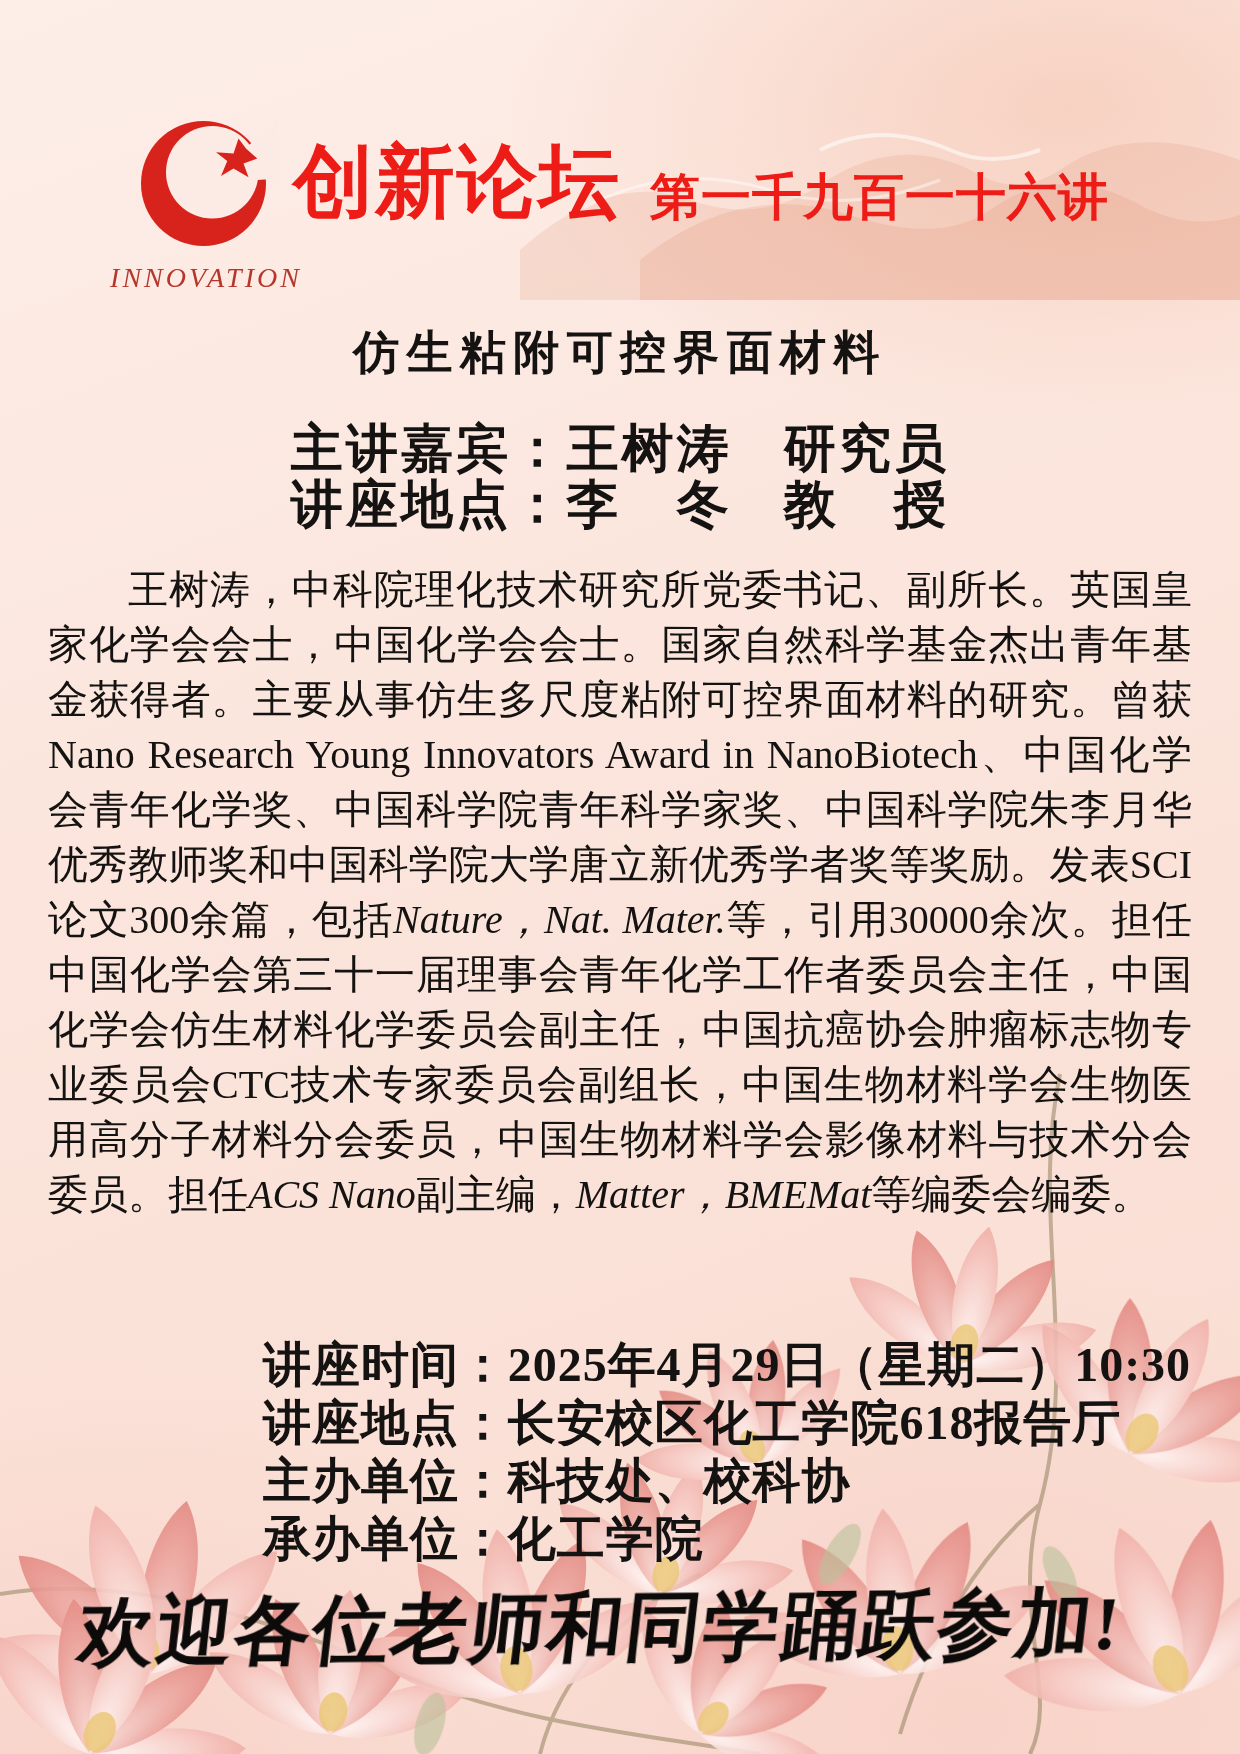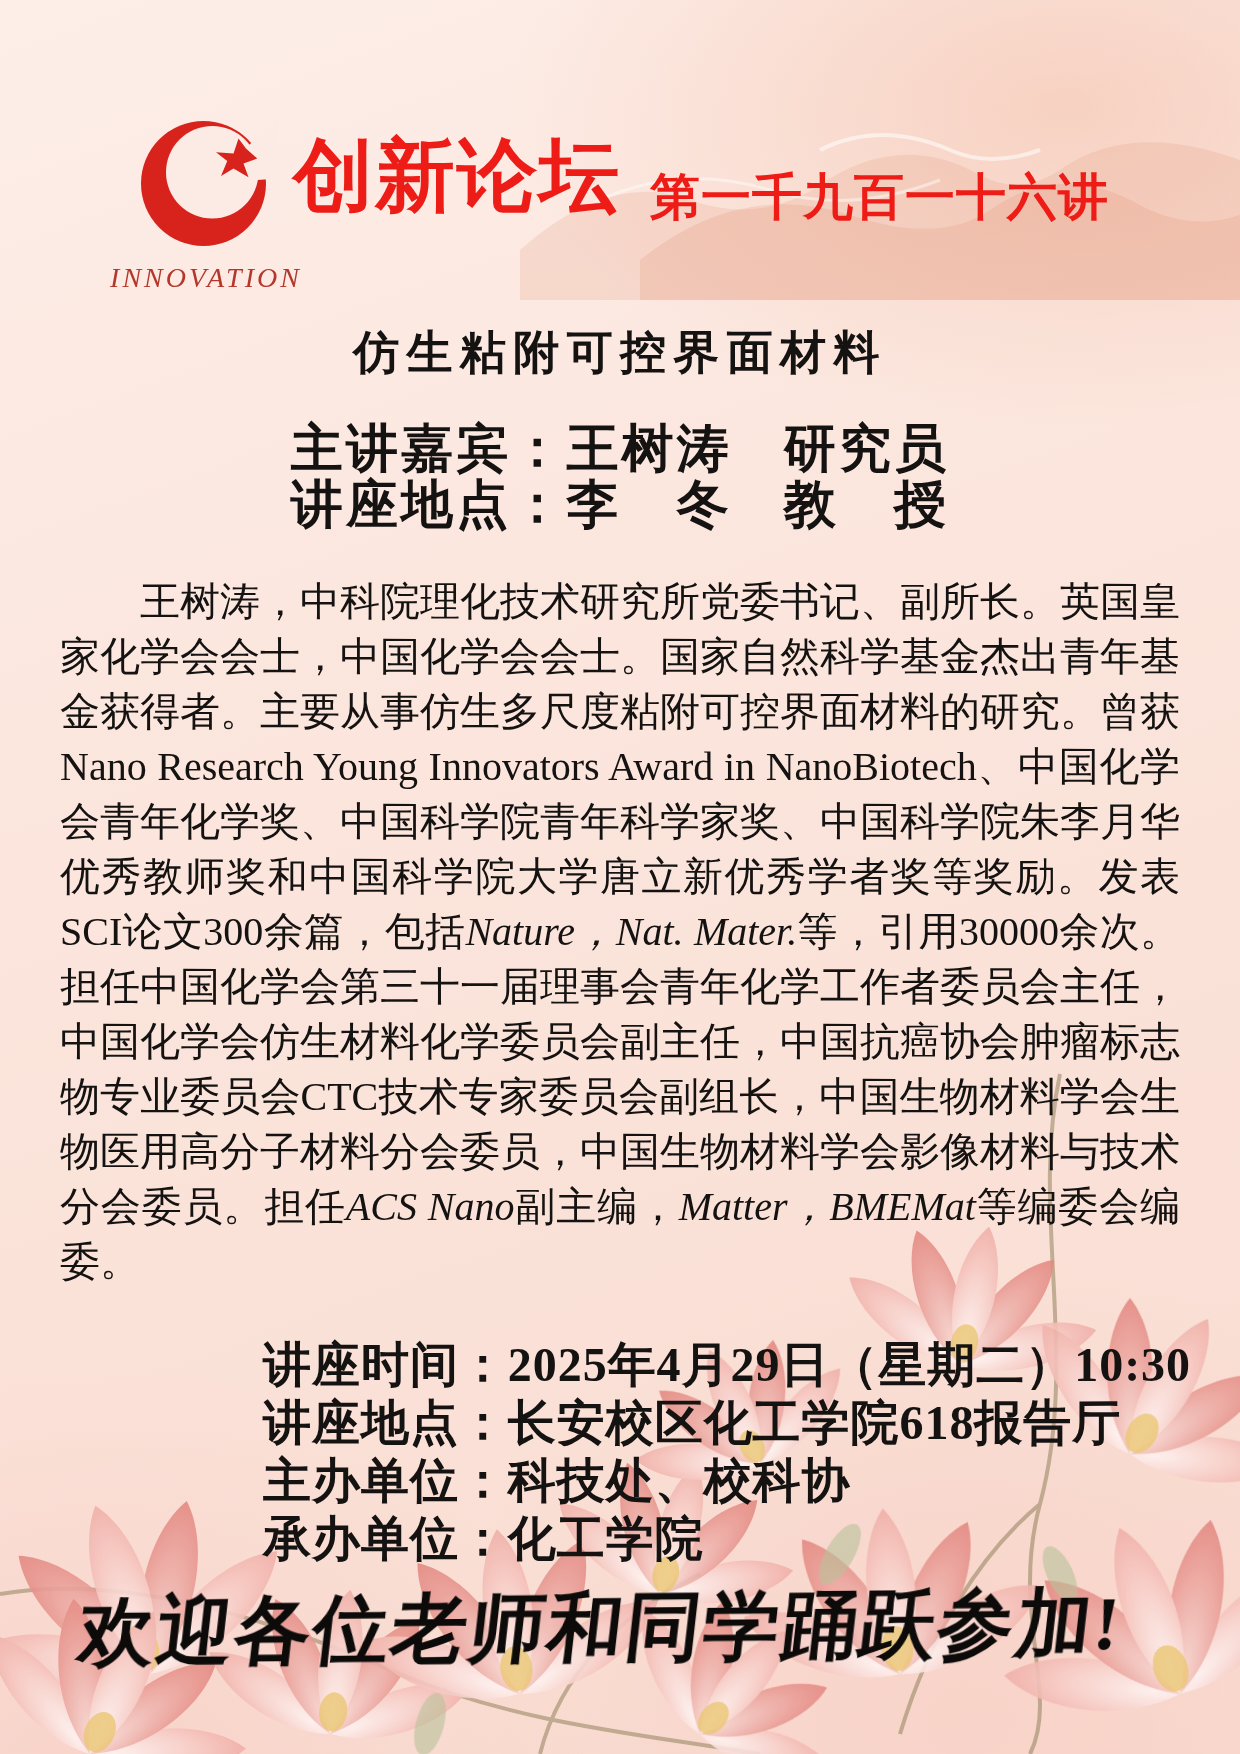--- a/index.html
+++ b/index.html
@@ -29,21 +29,21 @@
   
   .logo-block{position:absolute;left:96px;top:106px;width:220px;text-align:center;z-index:2;font-style:italic;}
   .logo-mark{display:block;margin:0 auto;}
   .logo-word{
     display:block;margin-top:6px;
     font-family:"Liberation Serif","DejaVu Serif",serif;
     font-size:28px;letter-spacing:3px;color:var(--logo-text-red);
   }
   .forum-title{
     position:absolute;left:293px;top:142px;z-index:2;
-    font-family:Liberation Mono, monospace;
+    font-family:Liberation Sans, sans-serif;
     font-weight:900;font-size:80px;line-height:1;color:var(--accent-red);
     letter-spacing:2px;
   }
   .lecture-number{
     position:absolute;left:650px;top:172px;z-index:2;
     font-weight:700;font-size:50px;line-height:1;color:var(--accent-red);
     letter-spacing:1px;
     text-align:right;
   }
 
@@ -59,21 +59,21 @@
   }
   .guest-line .person-title{margin-left:1em;}
   #speaker-line{top:414px;}
   #host-line{top:470px;}
 
   
   .bio{
     position:absolute;left:48px;right:48px;top:562px;z-index:2;
     font-size:40px;line-height:55px;
     text-align:justify;text-justify:inter-ideograph;
-    text-indent:2em;margin:12px;
+    text-indent:2em;margin:0;
   }
 
   
   .info-block{position:absolute;left:263px;top:1336px;z-index:2;}
   .info-row{font-size:48px;line-height:58px;font-weight:700;letter-spacing:0.02em;}
 
   
   .welcome{
     position:absolute;left:0;right:40px;top:1578px;z-index:2;
     text-align:center;

